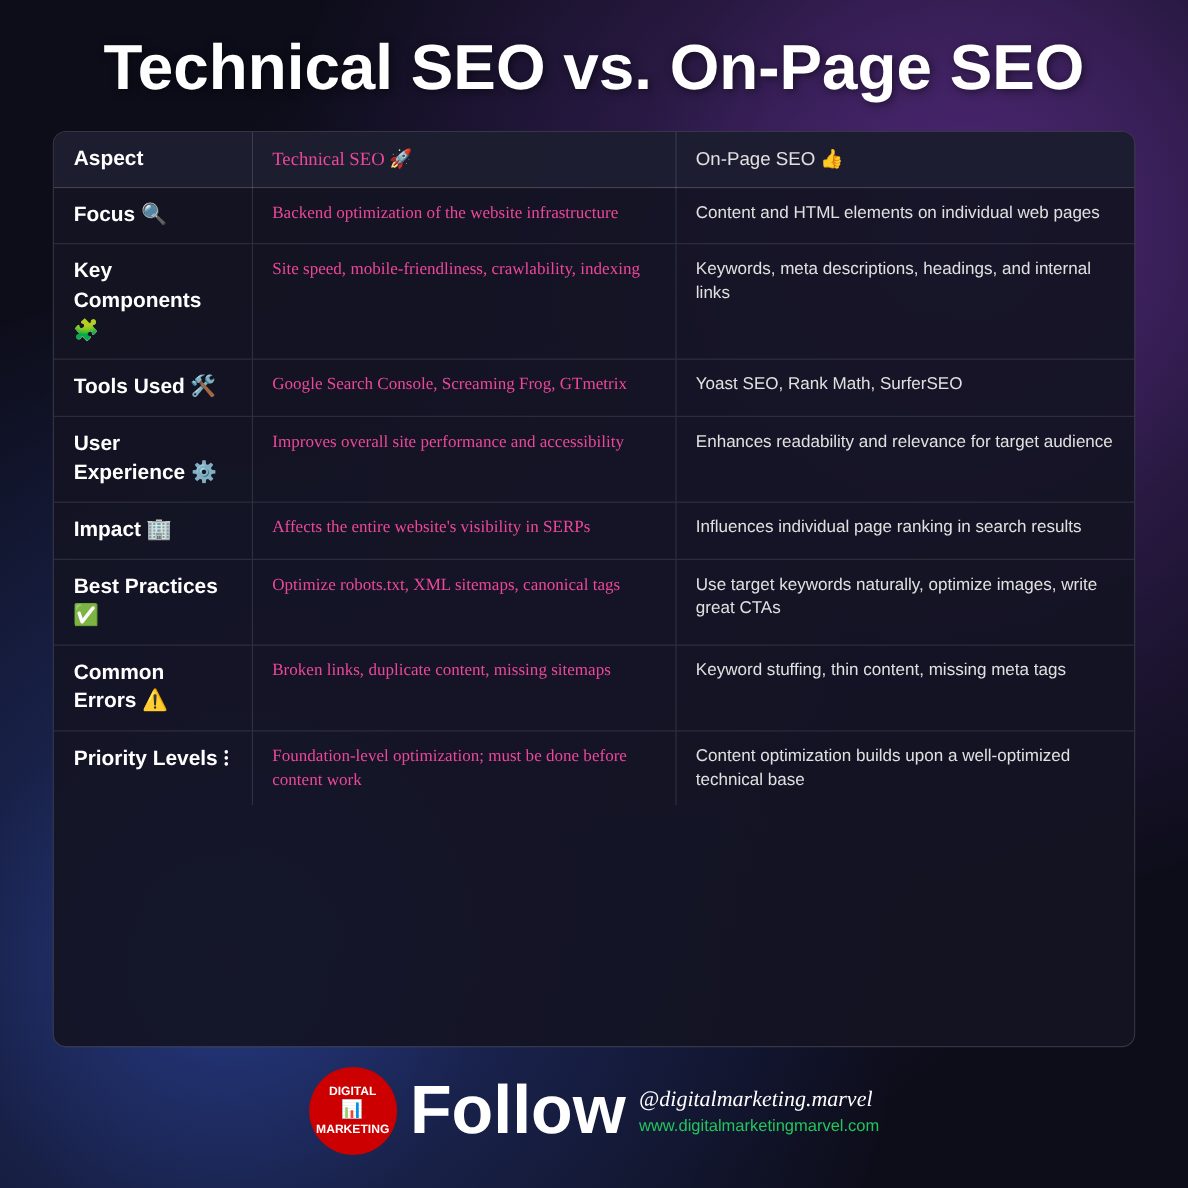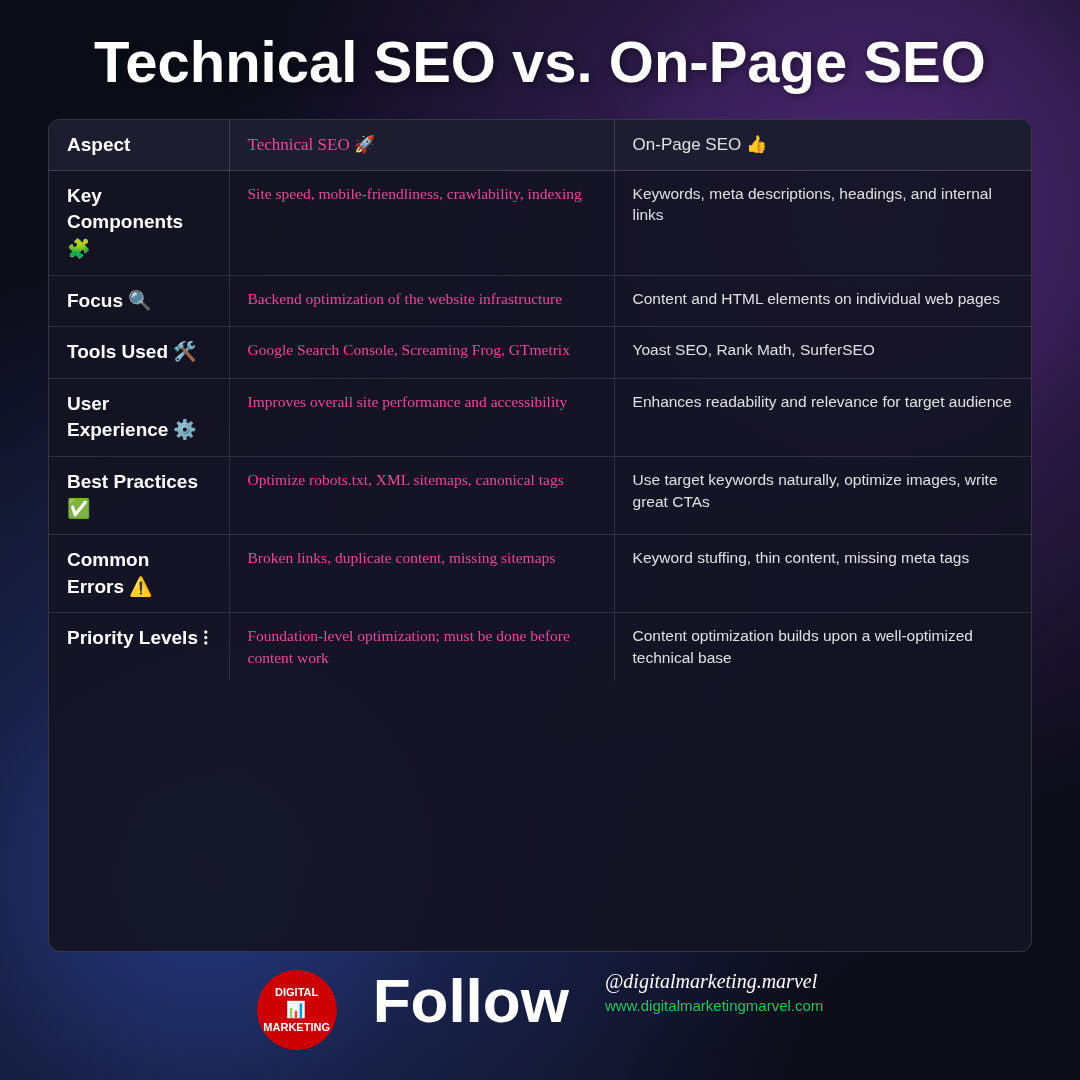--- a/index.html
+++ b/index.html
@@ -136,24 +136,24 @@
       font-family: Liberation Serif, serif;
     }
 
     .col-onpage {
       color: #e0e0e0;
       font-weight: 400;
     }
 
     .footer {
       display: flex;
-      align-items: flex-start;
+      align-items: center;
       justify-content: center;
       padding: 18px 0 10px;
-      gap: 36px;
+      gap: 12px;
     }
 
     .logo-circle {
       width: 80px;
       height: 80px;
       border-radius: 50%;
       background: #cc0000;
       display: flex;
       flex-direction: column;
       align-items: center;
@@ -215,38 +215,43 @@
     <table>
       <thead>
         <tr>
           <th class="col-aspect">Aspect</th>
           <th class="col-technical">Technical SEO 🚀</th>
           <th class="col-onpage">On-Page SEO 👍</th>
         </tr>
       </thead>
       <tbody id="table-body">
       <tr>
+            <td class="col-aspect">Focus 🔍</td>
+            <td class="col-technical">Backend optimization of the website infrastructure</td>
+            <td class="col-onpage">Content and HTML elements on individual web pages</td>
+          </tr>
+          <tr>
             <td class="col-aspect">Key Components 🧩</td>
             <td class="col-technical">Site speed, mobile-friendliness, crawlability, indexing</td>
             <td class="col-onpage">Keywords, meta descriptions, headings, and internal links</td>
           </tr>
           <tr>
-            <td class="col-aspect">Focus 🔍</td>
-            <td class="col-technical">Backend optimization of the website infrastructure</td>
-            <td class="col-onpage">Content and HTML elements on individual web pages</td>
-          </tr>
-          <tr>
             <td class="col-aspect">Tools Used 🛠️</td>
             <td class="col-technical">Google Search Console, Screaming Frog, GTmetrix</td>
             <td class="col-onpage">Yoast SEO, Rank Math, SurferSEO</td>
           </tr>
           <tr>
             <td class="col-aspect">User Experience ⚙️</td>
             <td class="col-technical">Improves overall site performance and accessibility</td>
             <td class="col-onpage">Enhances readability and relevance for target audience</td>
+          </tr>
+          <tr>
+            <td class="col-aspect">Impact 🏢</td>
+            <td class="col-technical">Affects the entire website's visibility in SERPs</td>
+            <td class="col-onpage">Influences individual page ranking in search results</td>
           </tr>
           <tr>
             <td class="col-aspect">Best Practices ✅</td>
             <td class="col-technical">Optimize robots.txt, XML sitemaps, canonical tags</td>
             <td class="col-onpage">Use target keywords naturally, optimize images, write great CTAs</td>
           </tr>
           <tr>
             <td class="col-aspect">Common Errors ⚠️</td>
             <td class="col-technical">Broken links, duplicate content, missing sitemaps</td>
             <td class="col-onpage">Keyword stuffing, thin content, missing meta tags</td>

